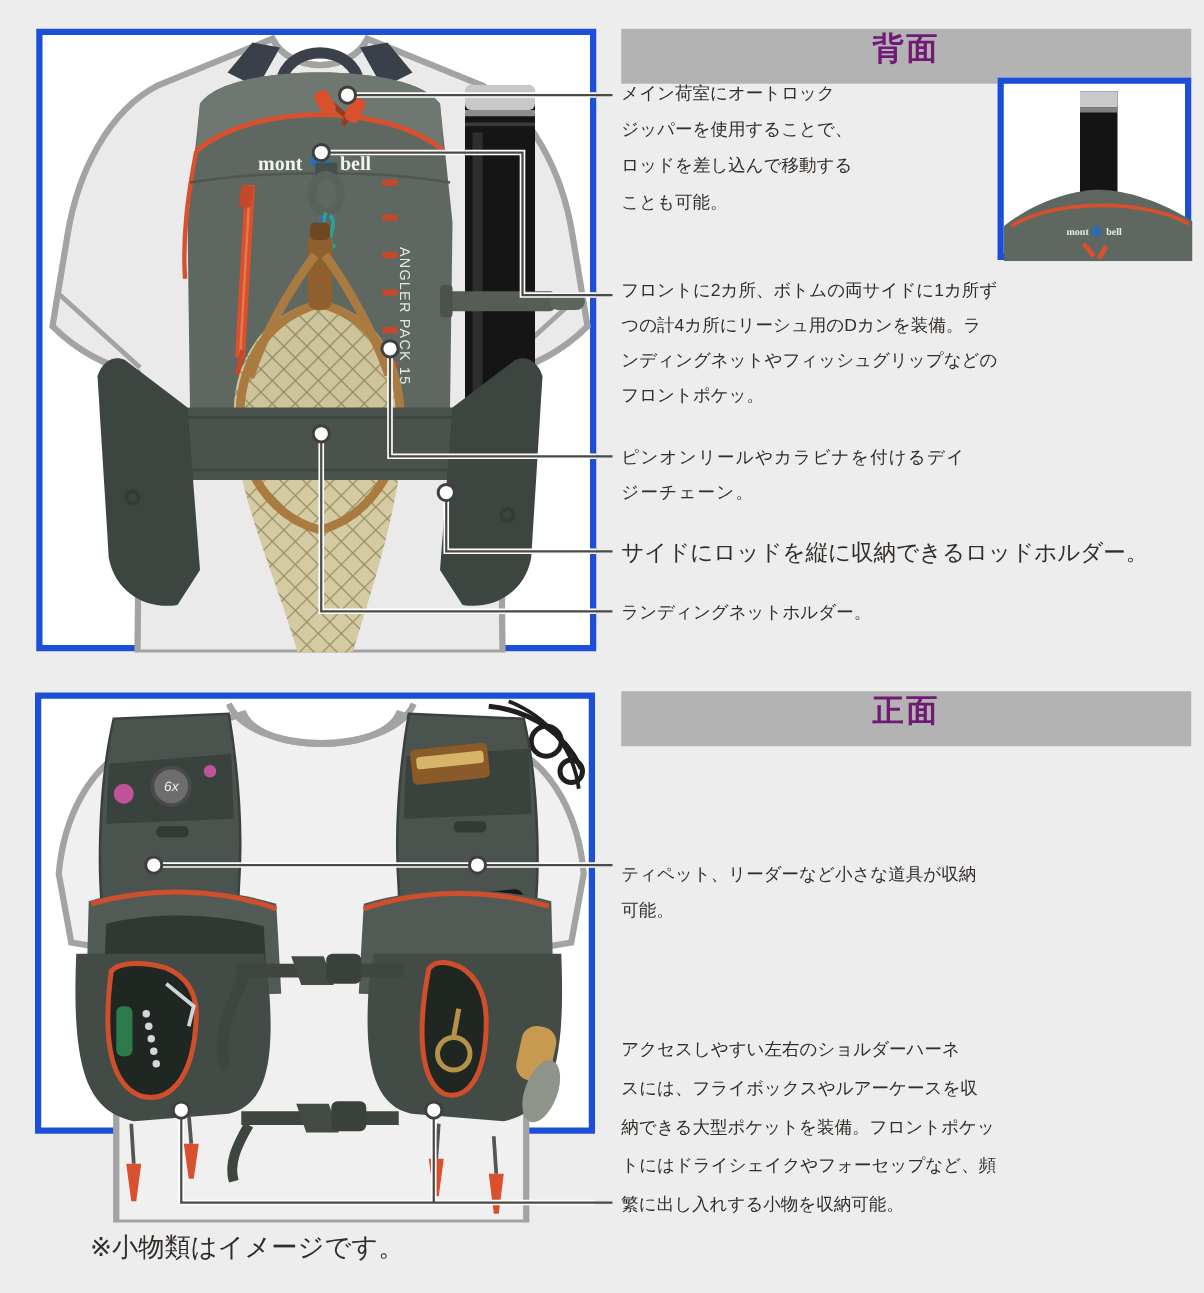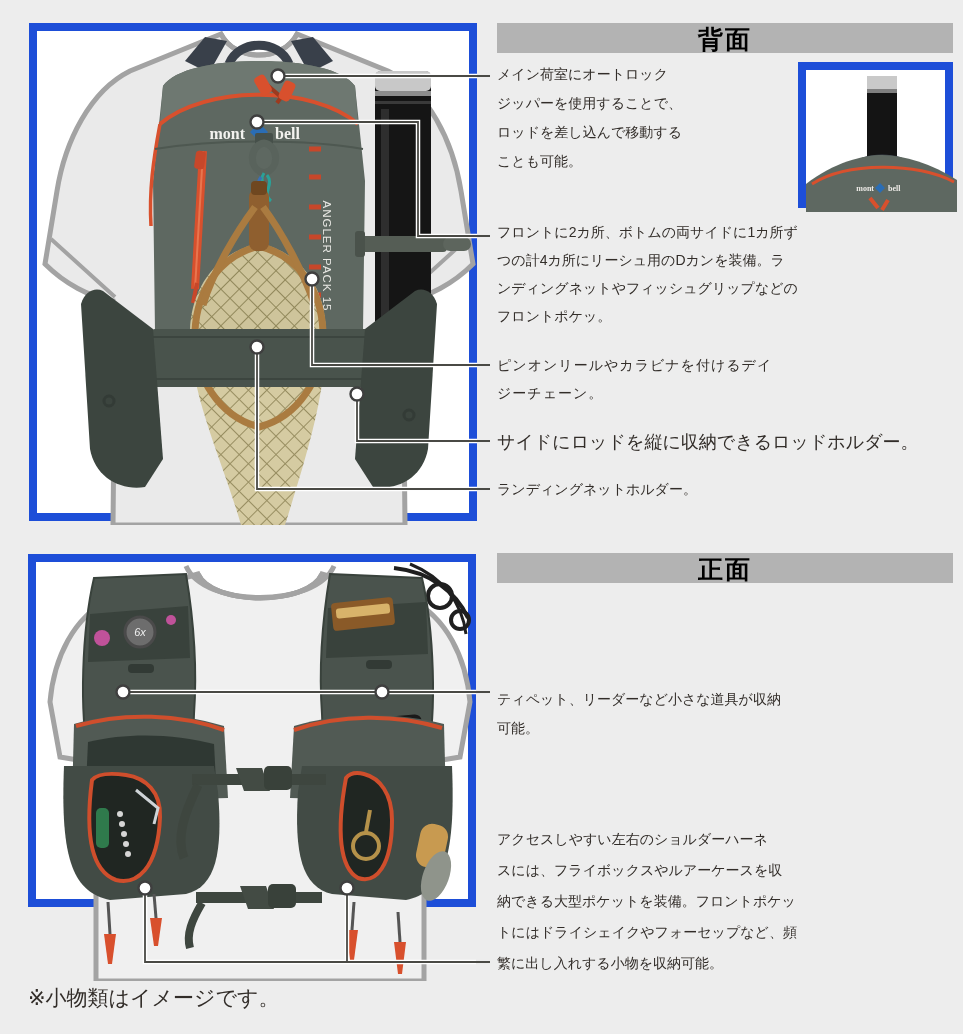--- a/index.html
+++ b/index.html
@@ -1,27 +1,27 @@
 <!DOCTYPE html>
 <html><head>
 <meta charset="utf-8">
 <style>
   html,body{margin:0;padding:0;}
   body{width:963px;height:1034px;position:relative;background:#ededed;
        font-family:"Liberation Sans","DejaVu Sans",sans-serif;overflow:hidden;}
   .abs{position:absolute;}
-  .photo{background:#ffffff;border:8px solid #1d4ed8;box-sizing:border-box;}
-  .hdr{background:#b3b3b3;color:#000000;font-size:25px;font-weight:bold;
-       text-align:center;line-height:33px;height:30px;letter-spacing:2px;}
+  .photo{background:#ffffff;border:5px solid #1d4ed8;box-sizing:border-box;}
+  .hdr{background:#b3b3b3;color:#701a75;font-size:25px;font-weight:bold;
+       text-align:center;line-height:33px;height:44px;letter-spacing:2px;}
   .ann{color:#322d29;font-size:14px;line-height:29px;white-space:pre-line;
        letter-spacing:0px;font-weight:500;}
   .ann.lh28{line-height:28px;}
   .ann.lh31{line-height:31px;}
   .ann.sz20{font-size:18px;}
-  .note{color:#322d29;font-size:21px;font-weight:500;}
+  .note{color:#322d29;font-size:21px;font-weight:500;margin-left:44px;}
   svg{display:block;}
   .overlay{pointer-events:none;}
 </style>
 </head>
 <body>
 
 <div class="abs photo" style="left:29px;top:23px;width:448px;height:498px;">
   <svg width="444" height="494" viewBox="0 0 444 494">
 
     <g>

